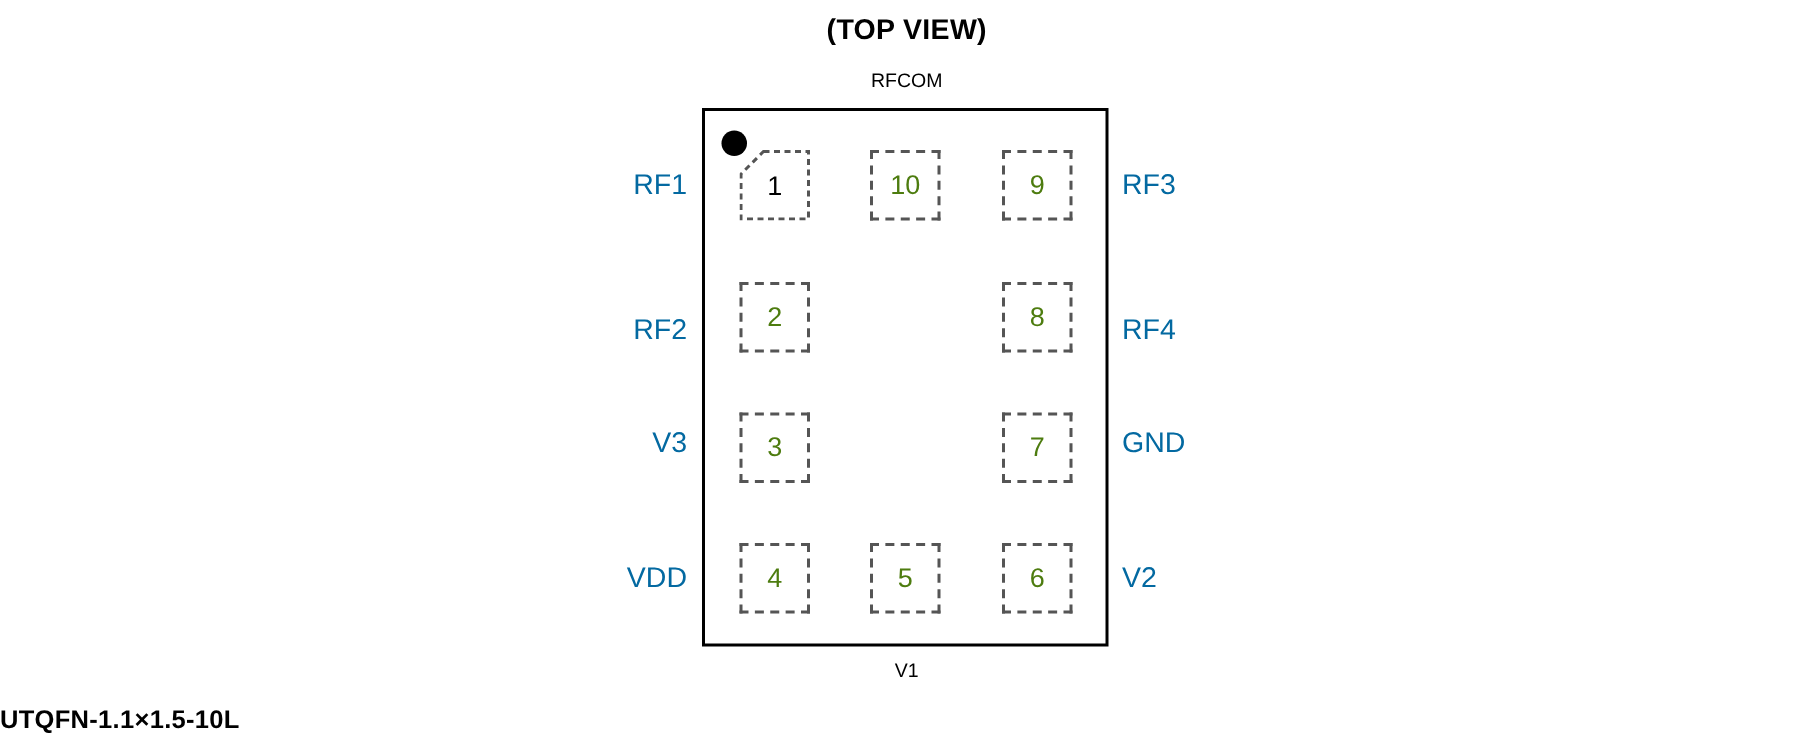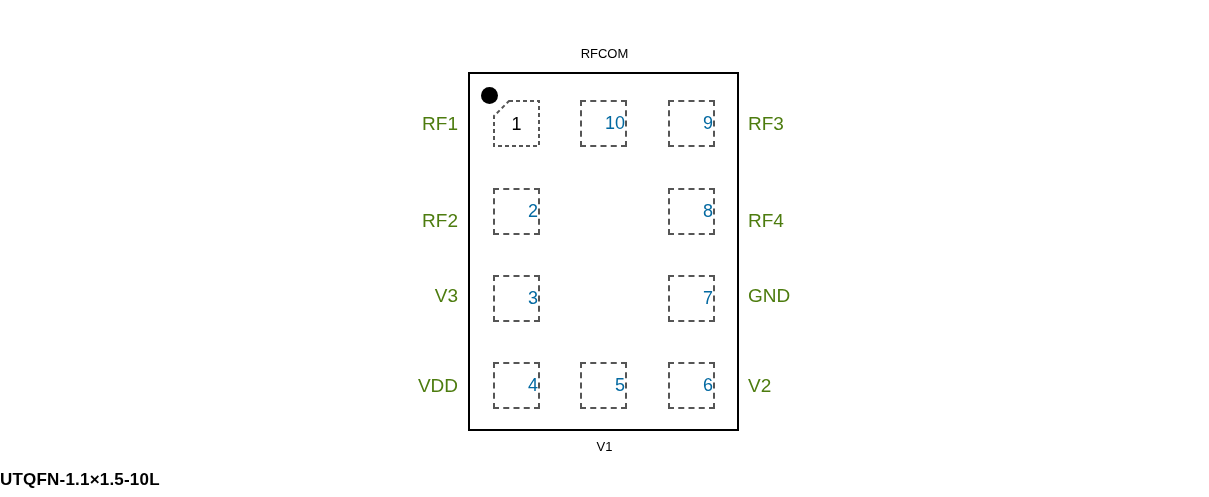--- a/index.html
+++ b/index.html
@@ -87,24 +87,24 @@
   
   .pad {
     position: absolute;
     width: 47px;
     height: 47px;
     box-sizing: border-box;
     border: 2px dashed #555555;
     background: #ffffff;
     display: flex;
     align-items: center;
-    justify-content: flex-end;
+    justify-content: center;
     font-size: 18px;
     line-height: 1;
-    color: #0369a1;
+    color: #4d7c0f;
   }
   .pad span { display: block; margin-top: -1px; }
 
   .pad-chamfer-wrap {
     position: absolute;
     width: 47px;
     height: 47px;
   }
   .pad-chamfer-wrap svg { display: block; }
   .pad-chamfer-wrap .pad-num {
@@ -128,40 +128,41 @@
   .row-2 { top: 188px; }
   .row-3 { top: 275px; }
   .row-4 { top: 362px; }
 
   
   .side-label {
     position: absolute;
     font-size: 19px;
     line-height: 1;
     white-space: nowrap;
-    color: #4d7c0f;
+    color: #0369a1;
   }
   .side-label.left {
     right: 751px;           
     text-align: right;
   }
   .side-label.right {
     left: 748px;
     text-align: right;
   }
   .lbl-row-1 { top: 114px; }
   .lbl-row-2 { top: 211px; }
   .lbl-row-3 { top: 286px; }
   .lbl-row-4 { top: 376px; }
 </style>
 </head>
 <body>
 
 <div id="diagram">
 
+  <div class="title" id="title-top-view">(TOP VIEW)</div>
 
   <div class="caption" id="label-rfcom">RFCOM</div>
 
   <div id="package-body"></div>
 
   <div id="pin1-dot"></div>
 
   <div class="pad-chamfer-wrap col-l row-1">
     <svg width="47" height="47" viewBox="0 0 47 47">
       <path d="M16,1 L46,1 L46,46 L1,46 L1,16 Z" fill="#ffffff" stroke="#555555" stroke-width="2" stroke-dasharray="4,3"></path>

